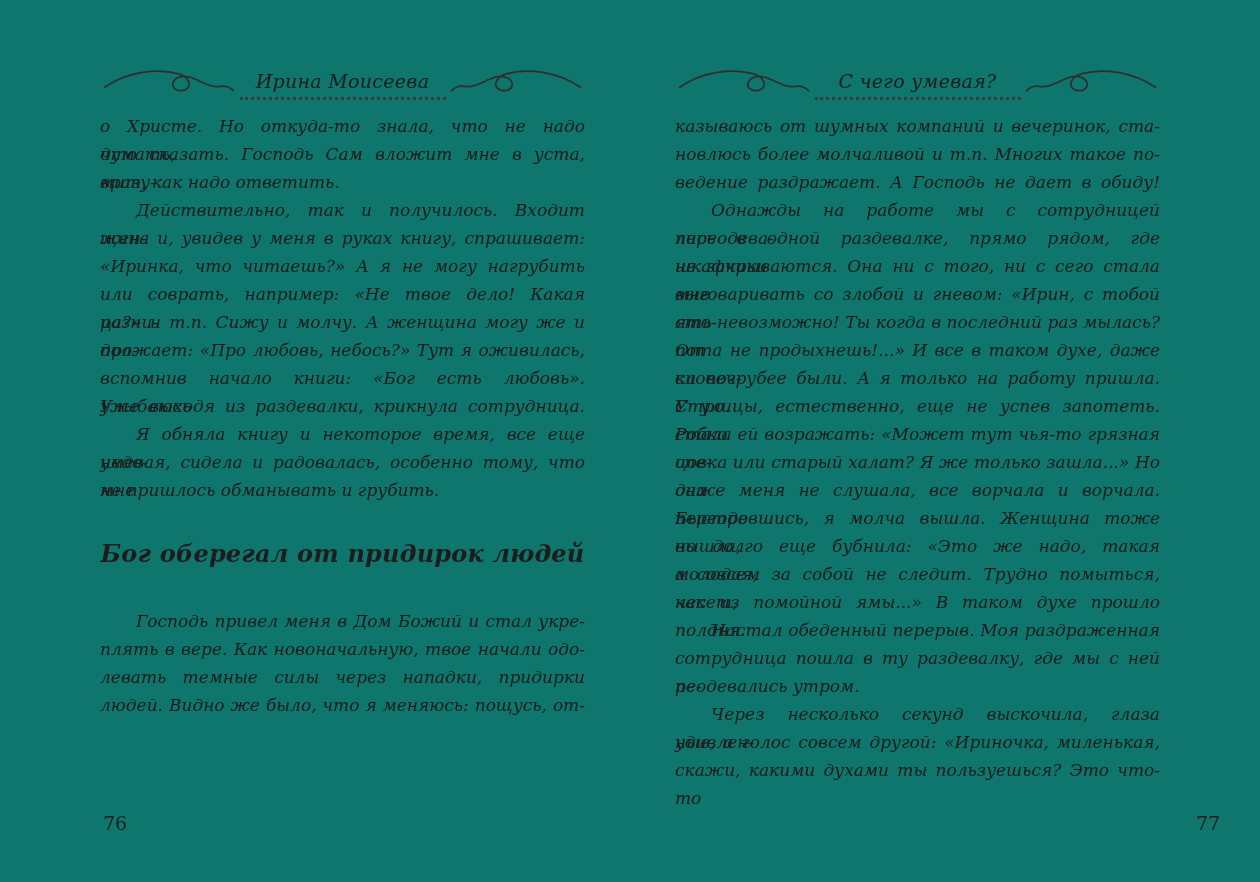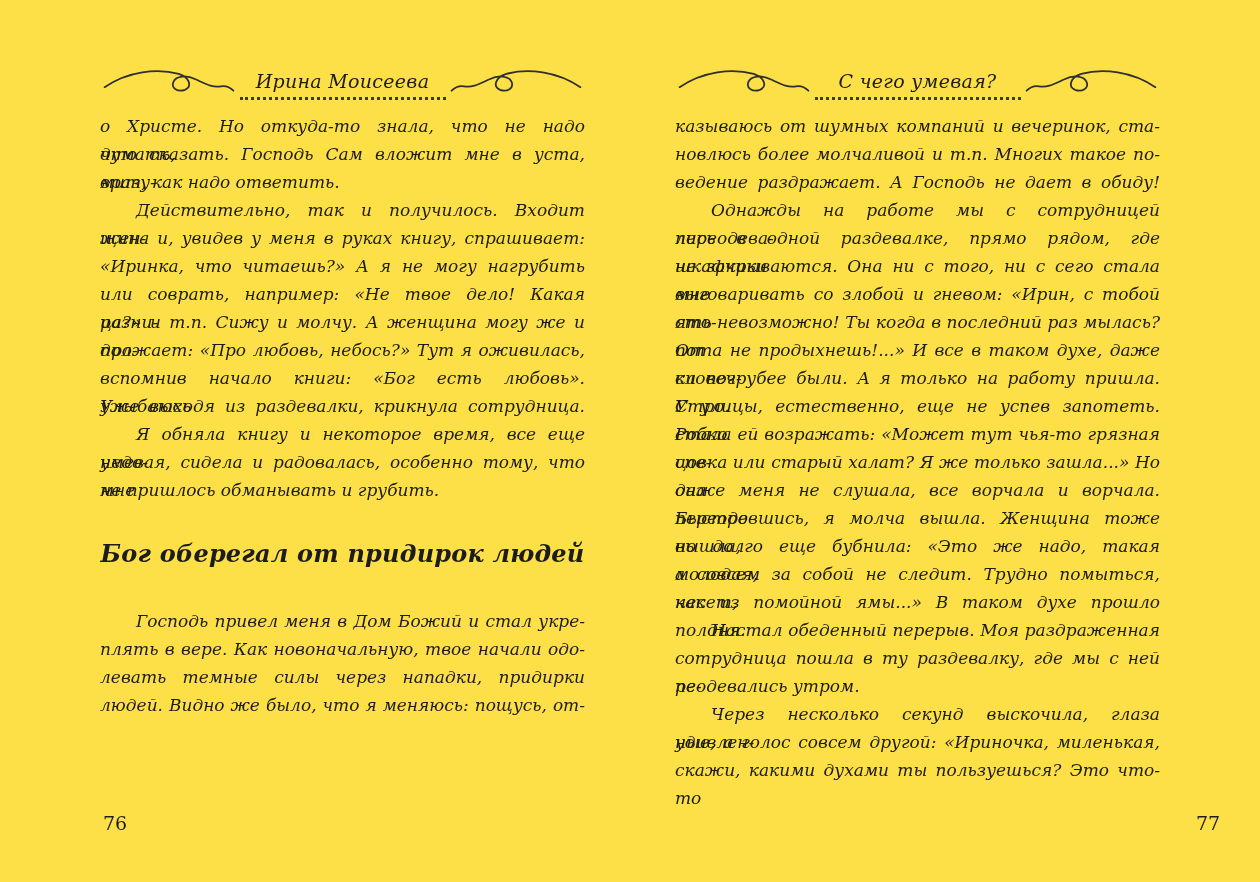--- a/index.html
+++ b/index.html
@@ -1,17 +1,17 @@
 <!DOCTYPE html>
 <html><head>
 <meta charset="utf-8">
 <style>
   html,body{margin:0;padding:0;background:#ffffff;}
   #spread{
-    position:relative;width:1260px;height:882px;background:#fde047;
+    position:relative;width:1260px;height:882px;background:#0f766e;
     font-family:"DejaVu Serif","Liberation Serif",serif;color:#1c1c1c;
     overflow:hidden;
   }
   .page{position:absolute;top:0;width:485px;height:882px;}
   #page-left{left:100px;}
   #page-right{left:675px;}
   .running-head{
     position:absolute;top:64px;left:0;width:485px;height:34px;
     display:flex;align-items:center;justify-content:space-between;
   }

